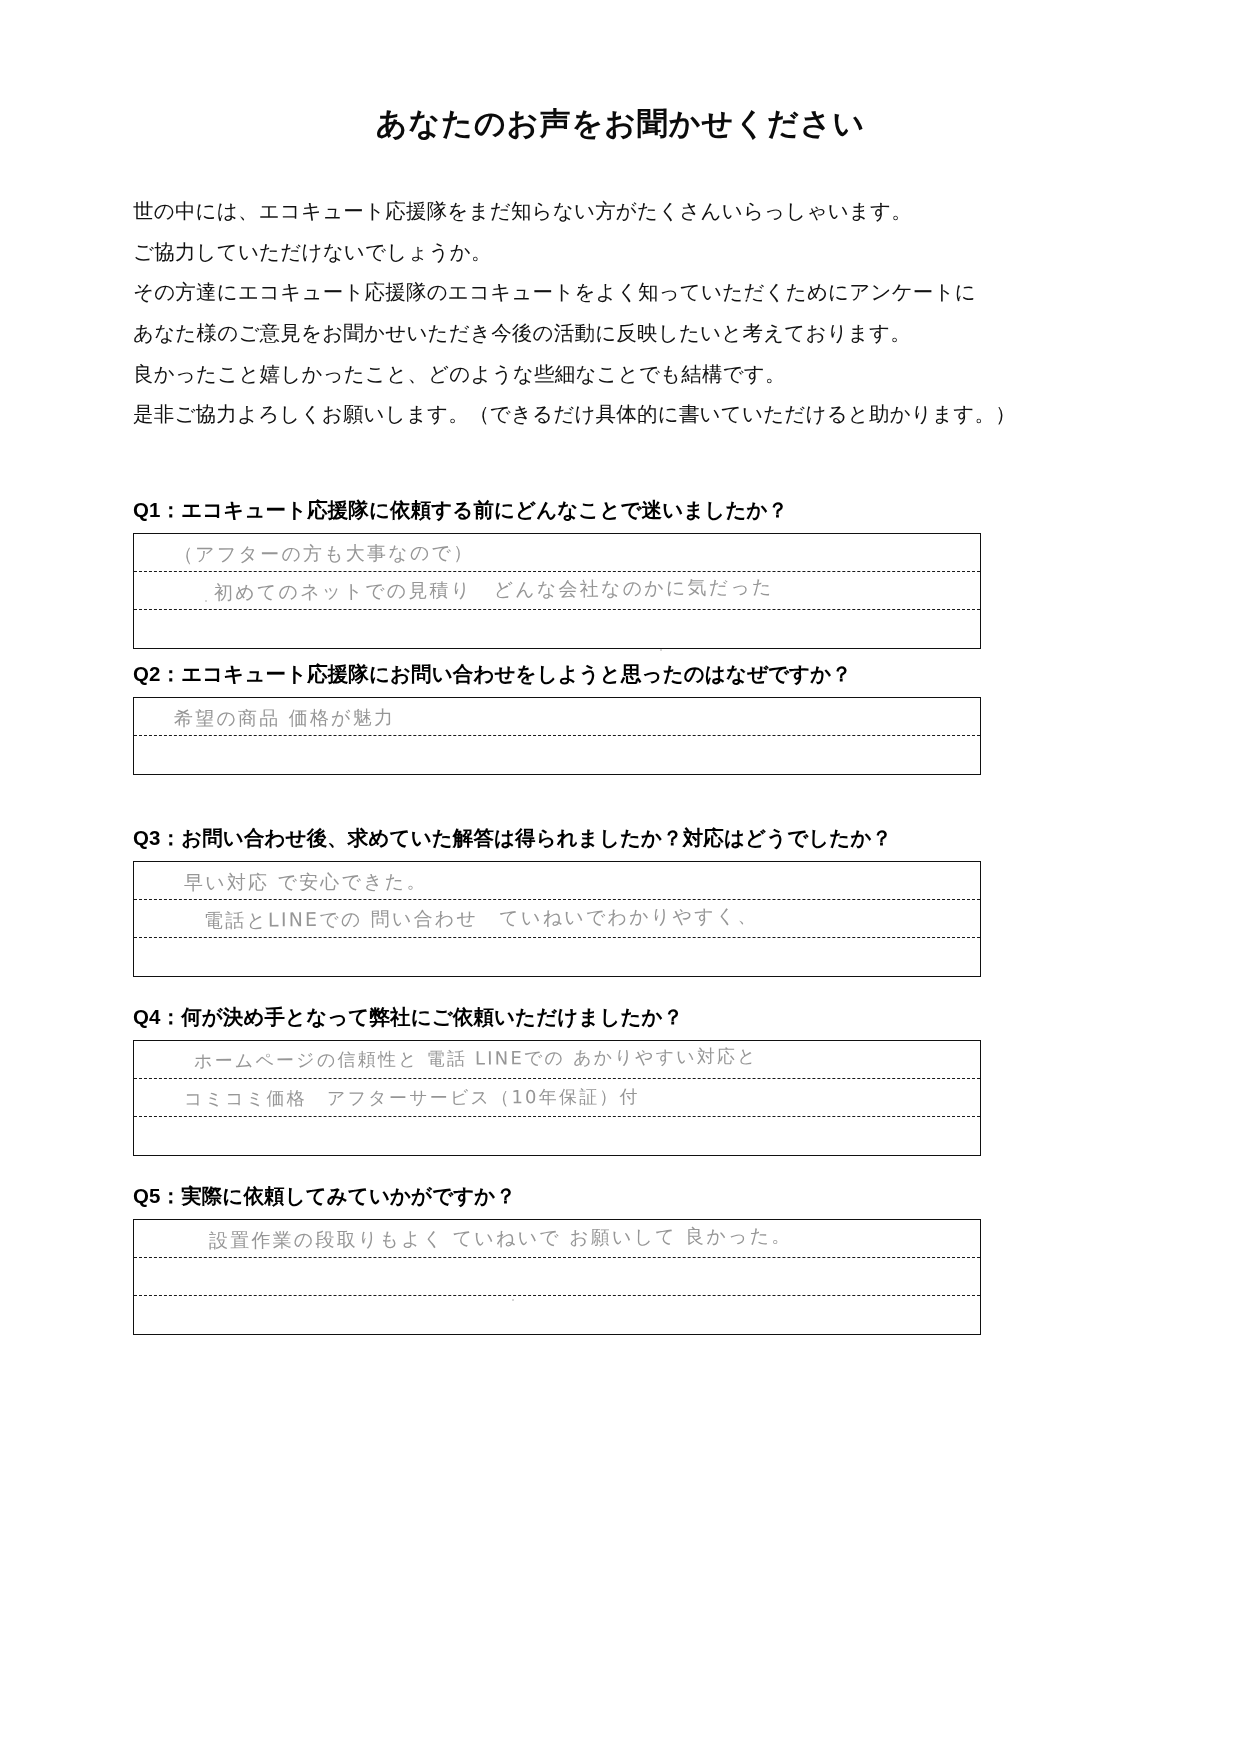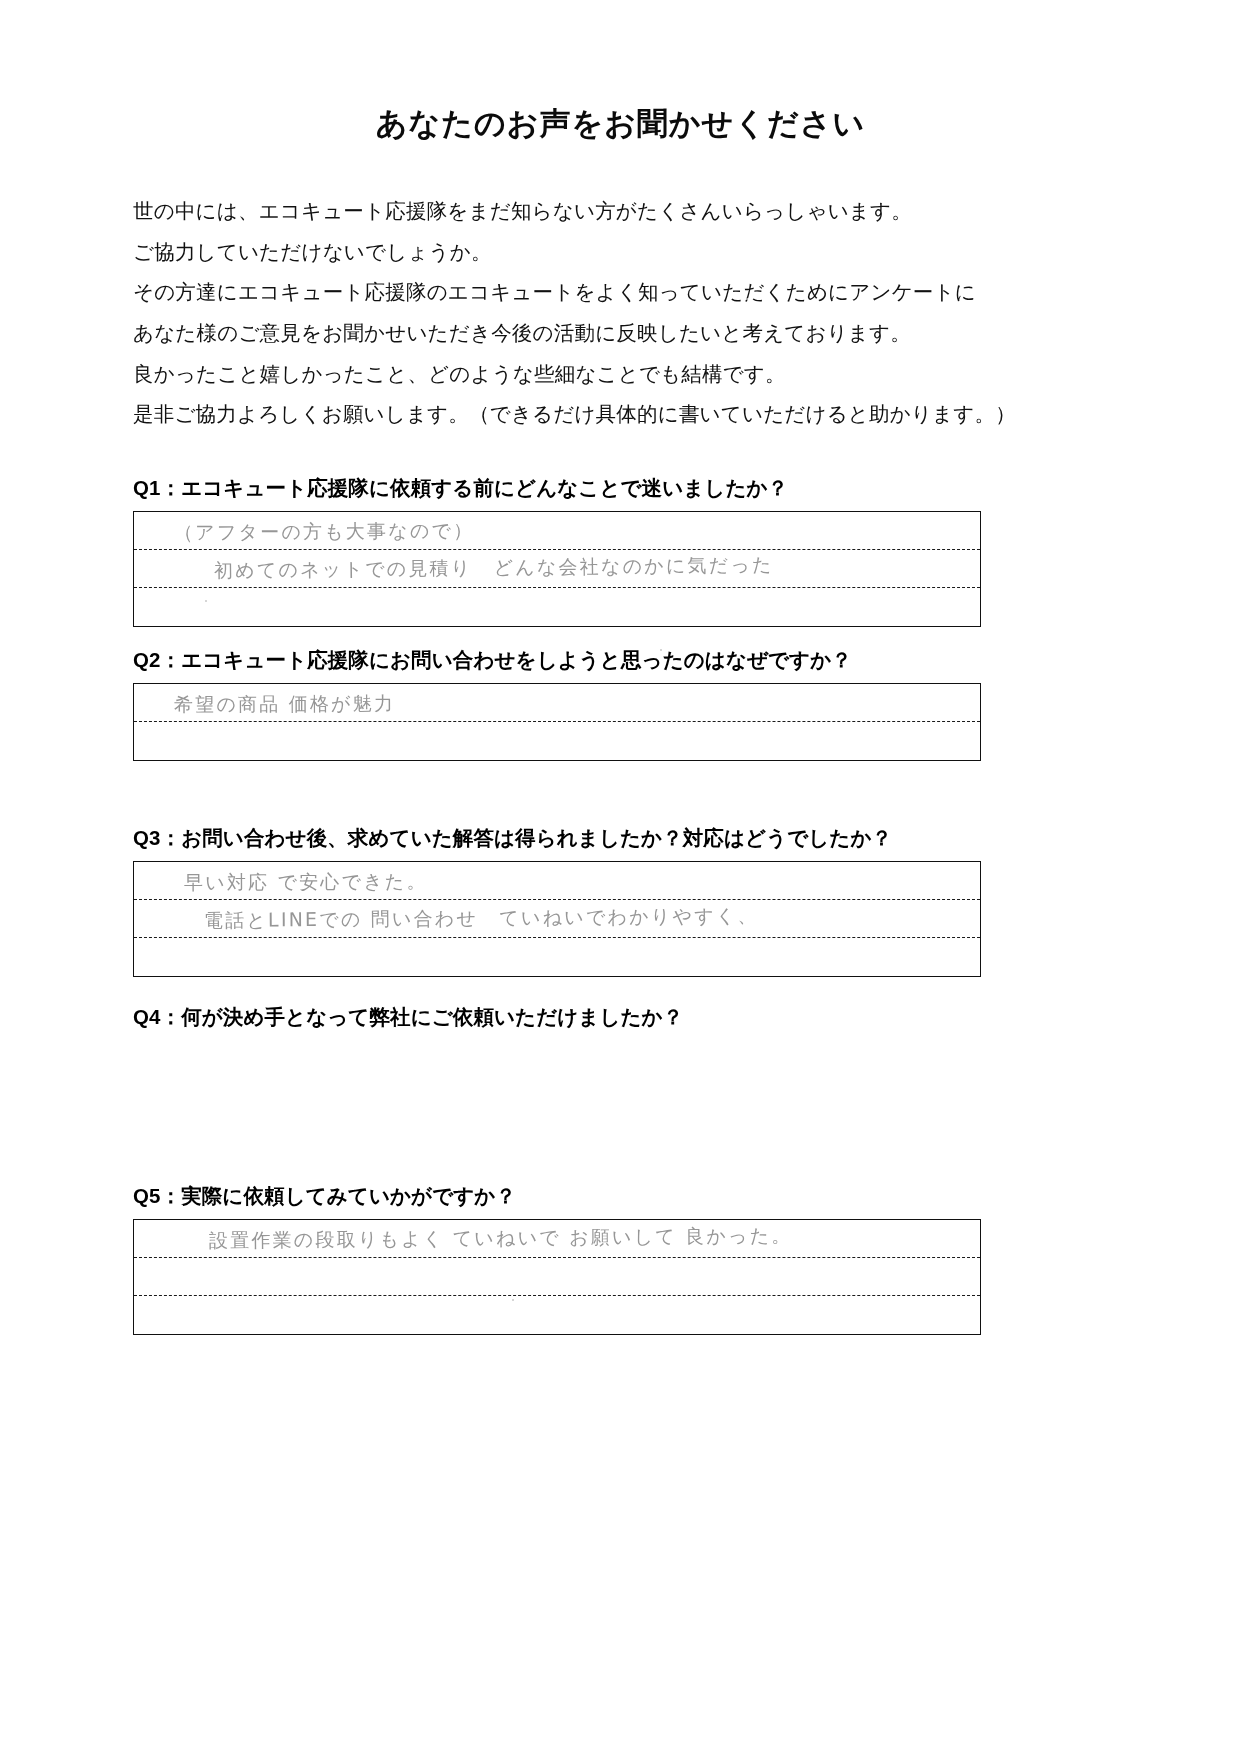--- a/index.html
+++ b/index.html
@@ -119,36 +119,36 @@
 
   <div class="intro">
     <p>世の中には、エコキュート応援隊をまだ知らない方がたくさんいらっしゃいます。</p>
     <p>ご協力していただけないでしょうか。</p>
     <p>その方達にエコキュート応援隊のエコキュートをよく知っていただくためにアンケートに</p>
     <p>あなた様のご意見をお聞かせいただき今後の活動に反映したいと考えております。</p>
     <p>良かったこと嬉しかったこと、どのような些細なことでも結構です。</p>
     <p>是非ご協力よろしくお願いします。（できるだけ具体的に書いていただけると助かります。）</p>
   </div>
 
-  <div class="qgroup" style="top:474px;">
+  <div class="qgroup" style="top:496px;">
     <div class="q-label">Q1：エコキュート応援隊に依頼する前にどんなことで迷いましたか？</div>
     <div class="answer-box">
       <div class="ans-line dashed-bottom">
         <span class="hw" style="left:40px; top:8px; transform: rotate(-0.4deg);">（アフターの方も大事なので）</span>
       </div>
       <div class="ans-line dashed-bottom">
         <span class="hw" style="left:80px; top:8px; transform: rotate(-0.6deg);">初めてのネットでの見積り　どんな会社なのかに気だった</span>
       </div>
       <div class="ans-line">
         <span class="hw" style="left:40px; top:8px;"></span>
       </div>
     </div>
   </div>
 
-  <div class="qgroup" style="top:646px;">
+  <div class="qgroup" style="top:660px;">
     <div class="q-label">Q2：エコキュート応援隊にお問い合わせをしようと思ったのはなぜですか？</div>
     <div class="answer-box">
       <div class="ans-line dashed-bottom">
         <span class="hw" style="left:40px; top:8px; transform: rotate(-0.3deg);">希望の商品 価格が魅力</span>
       </div>
       <div class="ans-line">
         <span class="hw" style="left:40px; top:8px;"></span>
       </div>
     </div>
   </div>
@@ -163,20 +163,31 @@
         <span class="hw" style="left:70px; top:8px; transform: rotate(-0.5deg);">電話とLINEでの 問い合わせ　ていねいでわかりやすく、</span>
       </div>
       <div class="ans-line">
         <span class="hw" style="left:40px; top:8px;"></span>
       </div>
     </div>
   </div>
 
   <div class="qgroup" style="top:1003px;">
     <div class="q-label">Q4：何が決め手となって弊社にご依頼いただけましたか？</div>
+    <div class="answer-box">
+      <div class="ans-line dashed-bottom">
+        <span class="hw" style="left:60px; top:8px; font-size:18px; transform: rotate(-0.5deg);">ホームページの信頼性と 電話 LINEでの あかりやすい対応と</span>
+      </div>
+      <div class="ans-line dashed-bottom">
+        <span class="hw" style="left:50px; top:8px; font-size:18px; transform: rotate(-0.3deg);">コミコミ価格　アフターサービス（10年保証）付</span>
+      </div>
+      <div class="ans-line">
+        <span class="hw" style="left:40px; top:8px;"></span>
+      </div>
+    </div>
   </div>
 
   <div class="qgroup" style="top:1182px;">
     <div class="q-label">Q5：実際に依頼してみていかがですか？</div>
     <div class="answer-box">
       <div class="ans-line dashed-bottom">
         <span class="hw" style="left:75px; top:8px; transform: rotate(-0.5deg);">設置作業の段取りもよく ていねいで お願いして 良かった。</span>
       </div>
       <div class="ans-line dashed-bottom">
         <span class="hw" style="left:40px; top:8px;"></span>

